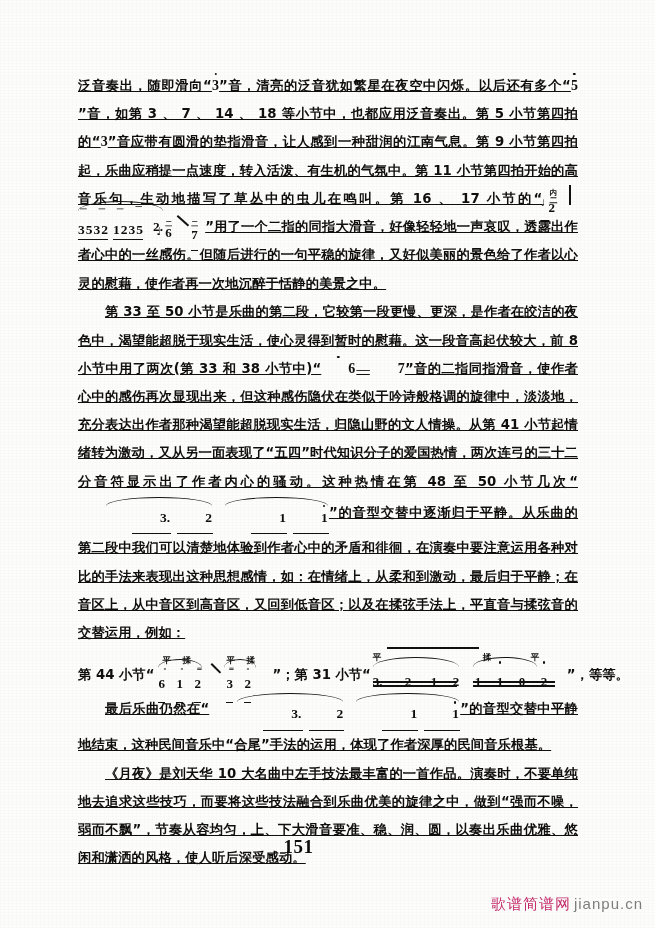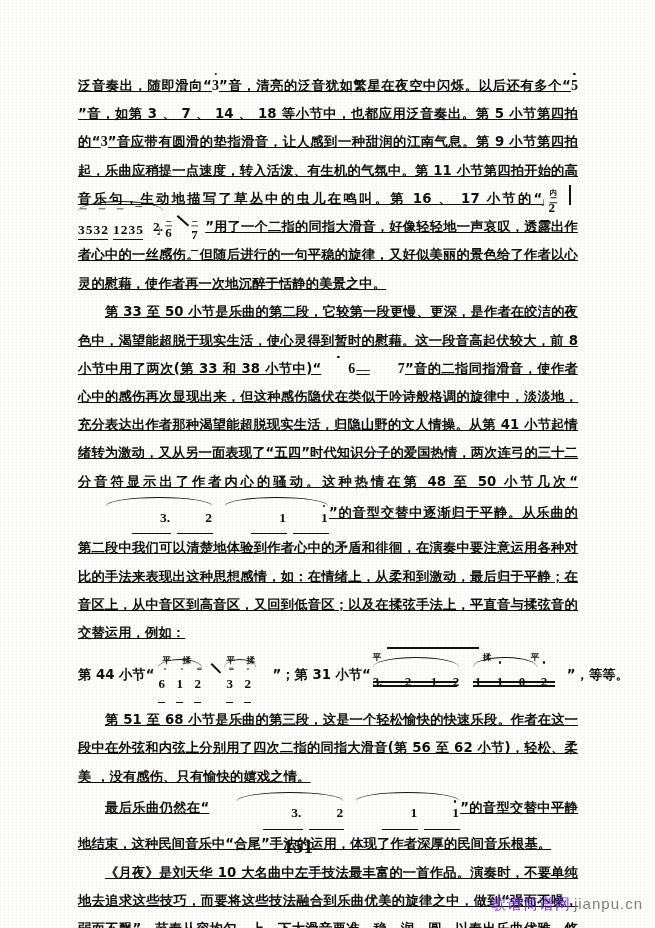--- a/index.html
+++ b/index.html
@@ -364,21 +364,21 @@
   .watermark {
     position: absolute;
     right: 12px;
     bottom: 14px;
     font-size: 15px;
     letter-spacing: 1px;
     white-space: nowrap;
     opacity: .92;
   }
   .watermark .wm-cn {
-    color: #6d28d9;
+    color: #be185d;
     font-family: "DejaVu Sans", sans-serif;
     font-weight: 500;
   }
   .watermark .wm-en {
     color: #737373;
     font-family: "Liberation Sans", sans-serif;
     font-weight: 500;
     margin-left: 3px;
   }
 </style>
@@ -447,21 +447,20 @@
       <span class="nt" style="left:148px">0</span>
       <span class="dotup" style="left:172px;"></span>
       <span class="nt" style="left:170px">2</span>
       <span class="beamline" style="left:2px;  width:84px; top:24px;"></span>
       <span class="beamline" style="left:2px;  width:84px; top:28px;"></span>
       <span class="beamline" style="left:102px; width:82px; top:24px;"></span>
       <span class="beamline" style="left:102px; width:82px; top:28px;"></span>
     </span><span class="q">”</span><span>，等等。</span>
   </div>
 
-  <p class="para indent" style="margin-top:14px">第 51 至 68 小节是乐曲的第三段，这是一个轻松愉快的快速乐段。作者在这一段中在外弦和内弦上分别用了四次二指的同指大滑音(第 56 至 62 小节)，轻松、柔美 ，没有感伤、只有愉快的嬉戏之情。</p>
 
   <p class="para indent"><span>最后乐曲仍然在“</span><span class="arcfig"><span class="grp"><span class="arc"></span><span class="nn">3.</span><span class="sp"></span><span class="nn">2</span></span><span class="grp"><span class="arc"></span><span class="dotup"></span><span class="nn">1</span><span class="sp"></span><span class="nn">1</span></span></span><span>”的音型交替中平静地结束，这种民间音乐中“合尾”手法的运用，体现了作者深厚的民间音乐根基。</span></p>
 
   <p class="para indent">《月夜》是刘天华 10 大名曲中左手技法最丰富的一首作品。演奏时，不要单纯地去追求这些技巧，而要将这些技法融合到乐曲优美的旋律之中，做到“强而不噪，弱而不飘”，节奏从容均匀，上、下大滑音要准、稳、润、圆，以奏出乐曲优雅、悠闲和潇洒的风格，使人听后深受感动。</p>
 
 </div>
 
 <div class="page-number">151</div>
 
 <div class="watermark">

